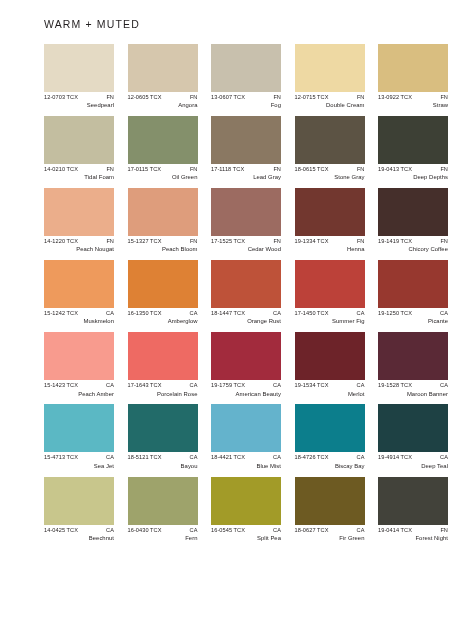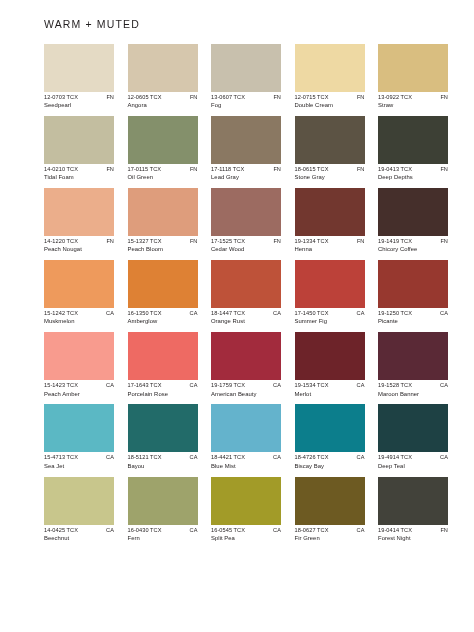--- a/index.html
+++ b/index.html
@@ -13,20 +13,21 @@
     font-family: "Liberation Sans", sans-serif;
     overflow: hidden;
   }
   .page {
     position: relative;
     width: 474px;
     height: 632px;
     background: #ffffff;
     box-sizing: border-box;
     padding: 0;
+    text-align: right;
   }
   .palette-title {
     position: absolute;
     left: 44px;
     top: 18px;
     font-size: 10.5px;
     font-weight: normal;
     letter-spacing: 1.15px;
     color: #231f20;
     white-space: nowrap;

